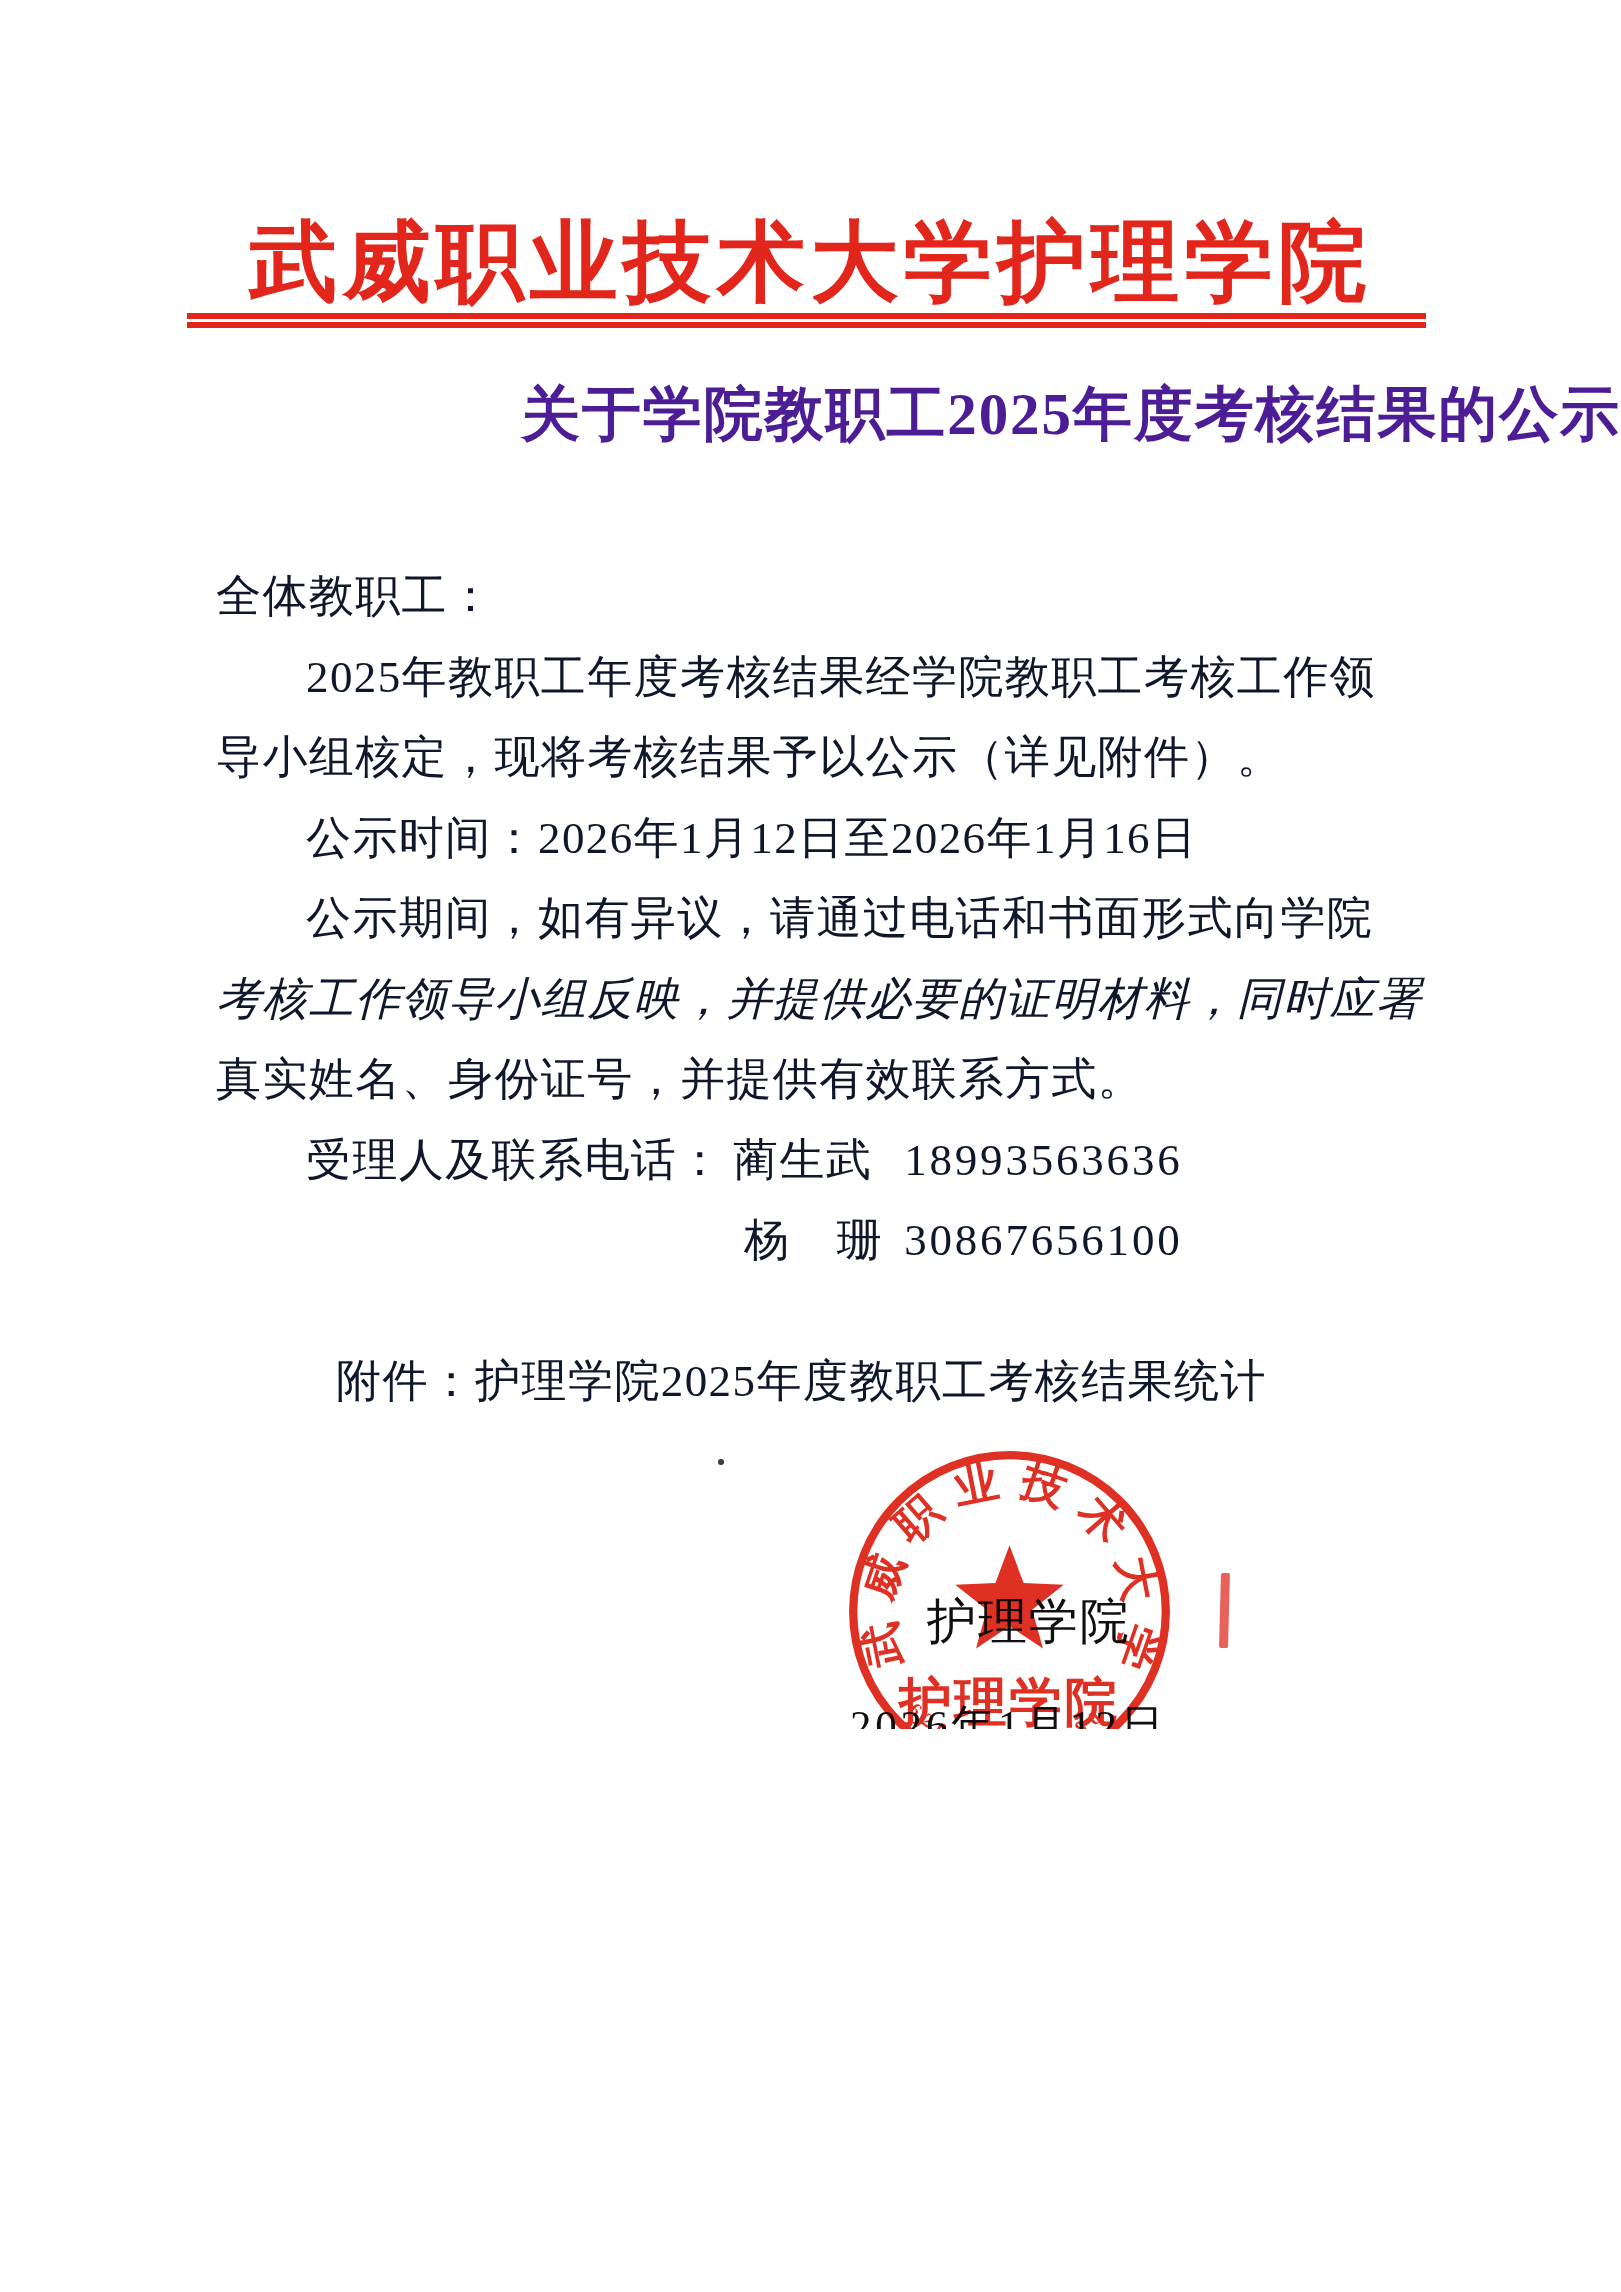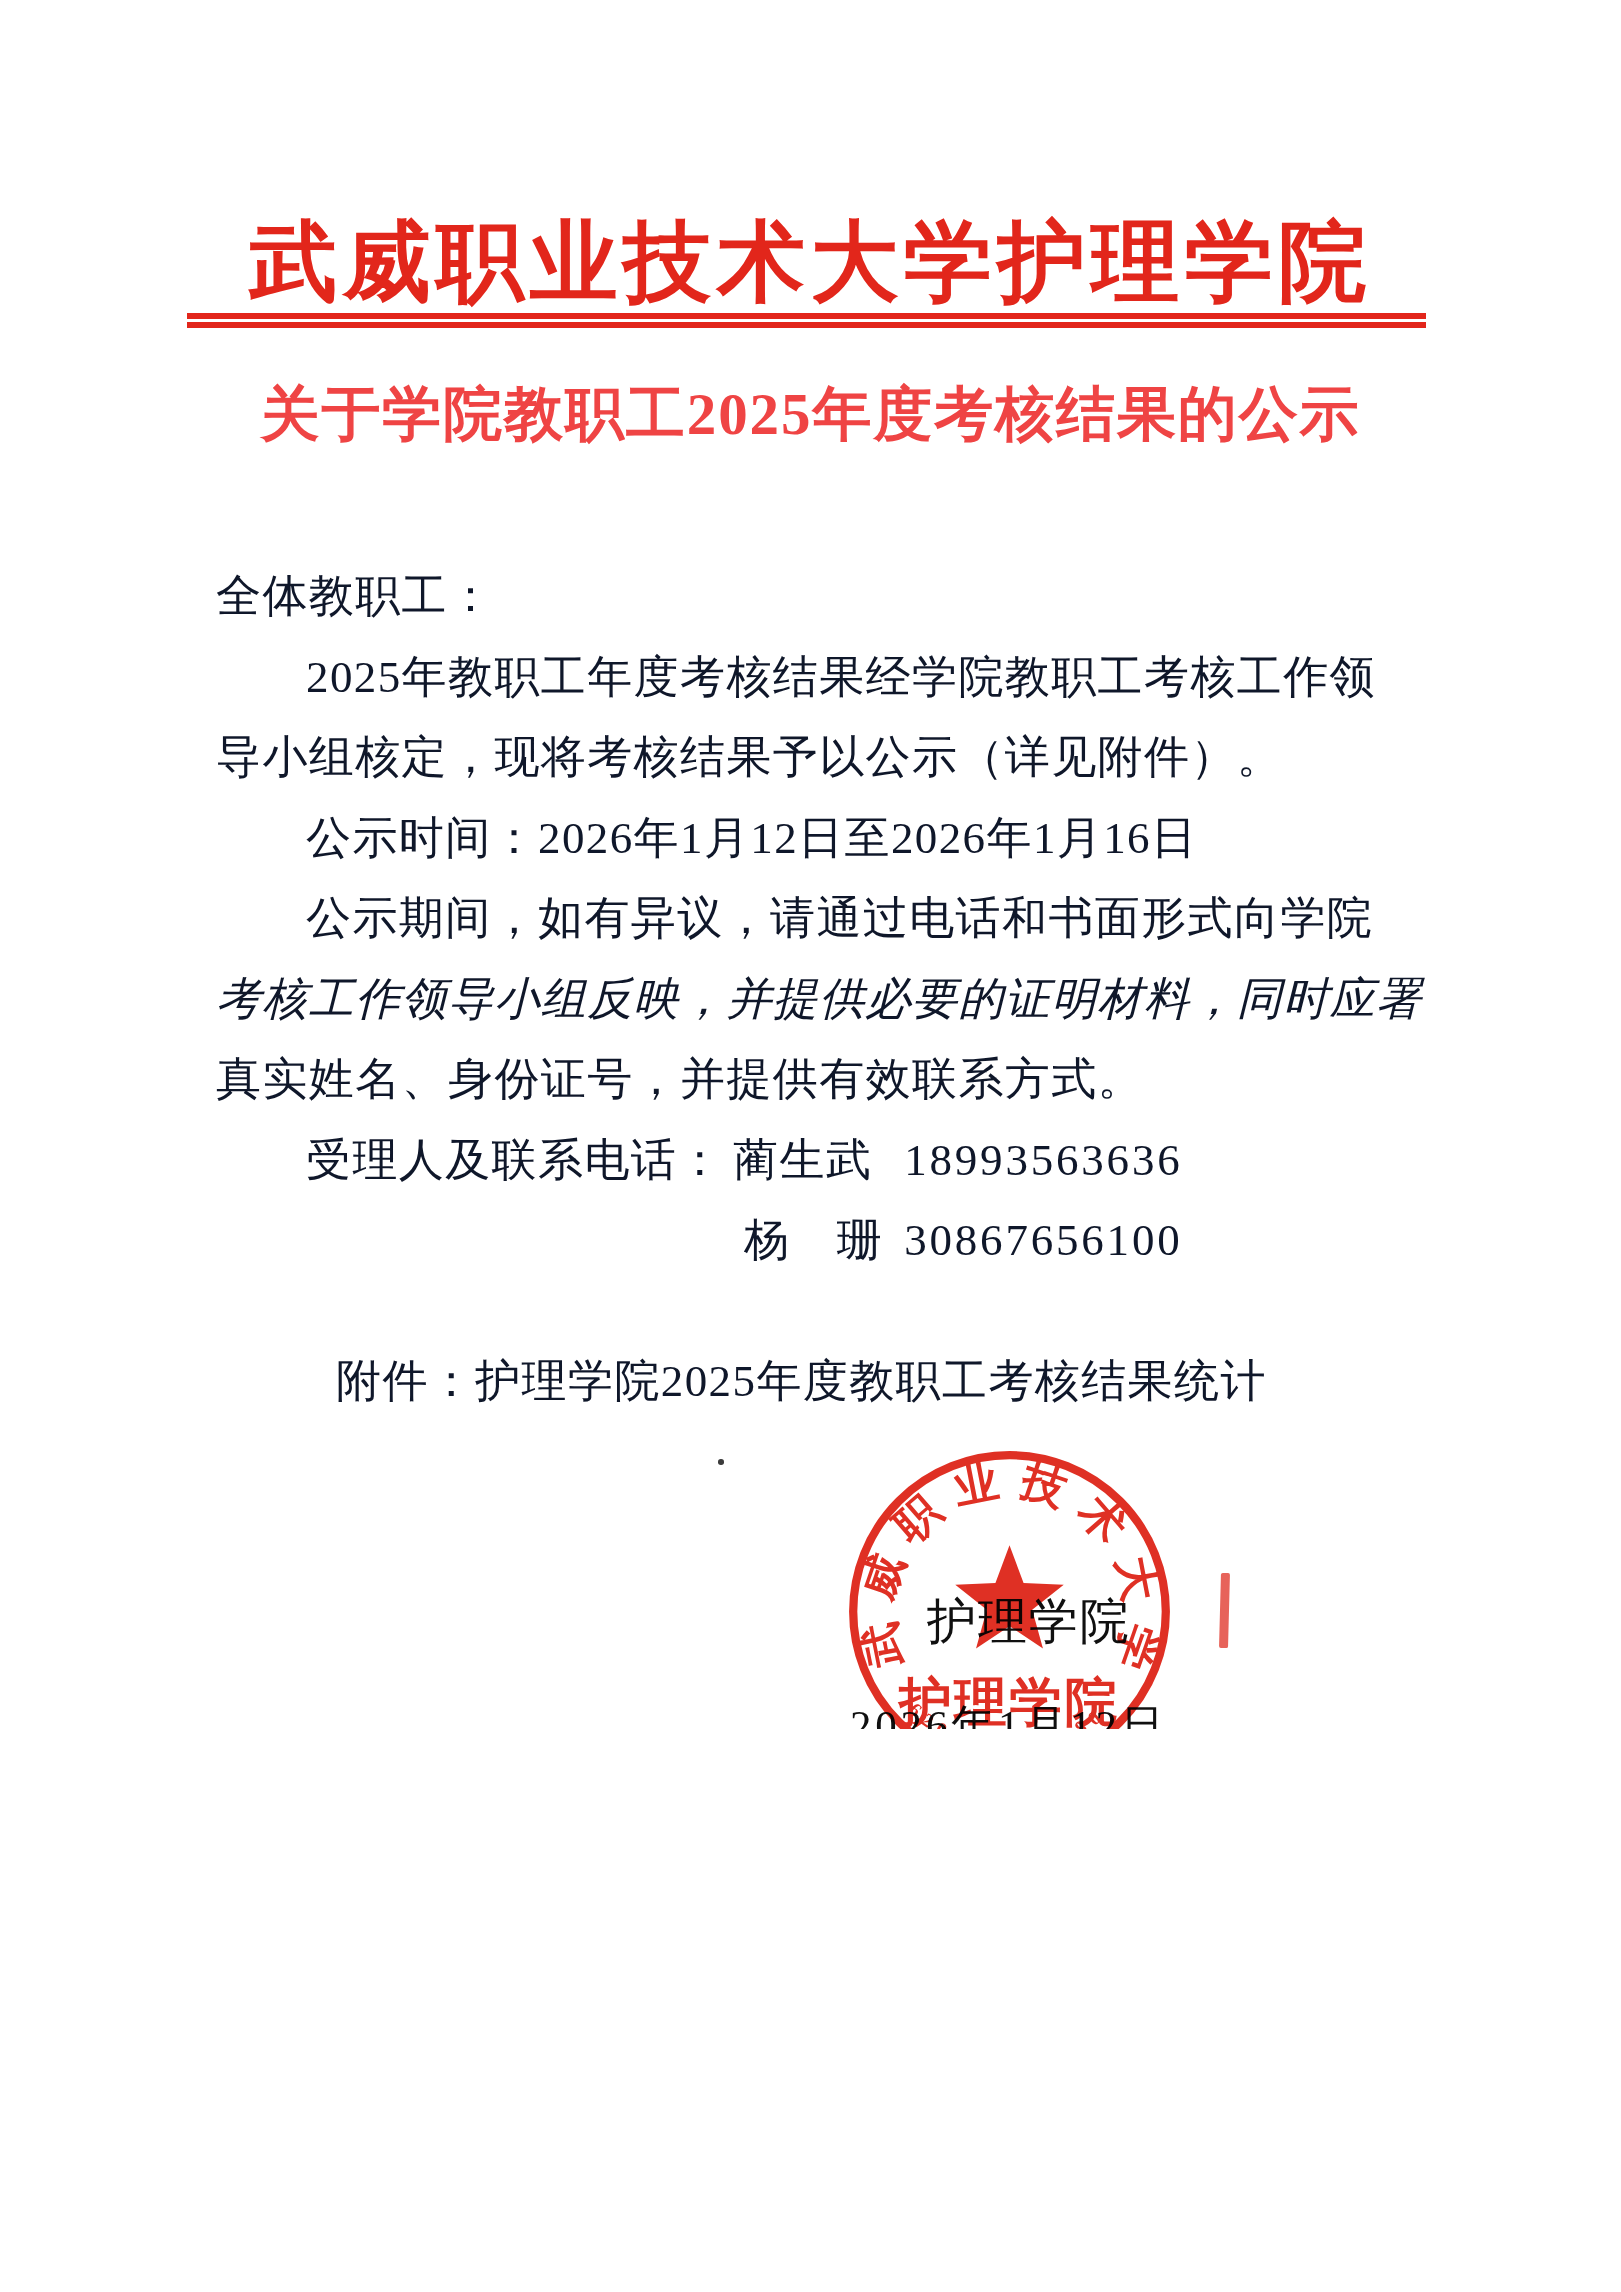--- a/index.html
+++ b/index.html
@@ -21,24 +21,24 @@
   }
   .rule{position:absolute;left:187px;top:313px;width:1239px;}
   .rule .bar{height:5.6px;background:#e2261b;}
   .rule .gap{height:3.8px;background:transparent;}
   .rule-bottom{position:absolute;left:199px;top:2058px;width:1241px;}
   .rule-bottom .bar{height:4.7px;background:#e2261b;}
   .rule-bottom .gap{height:3.8px;}
   
   .doc-title{
     position:absolute;left:0;right:0;top:375px;
-    text-align:center;
+    text-align:right;
     font-size:59px;font-weight:bold;
     letter-spacing:1.9px;
-    color:#ef4444;
+    color:#4c1d95;
     white-space:nowrap;
   }
   
   .bline{
     position:absolute;left:216px;
     font-size:45px;color:#0f172a;
     letter-spacing:1.4px;
     white-space:nowrap;
   }
   .ind{padding-left:90px;}

